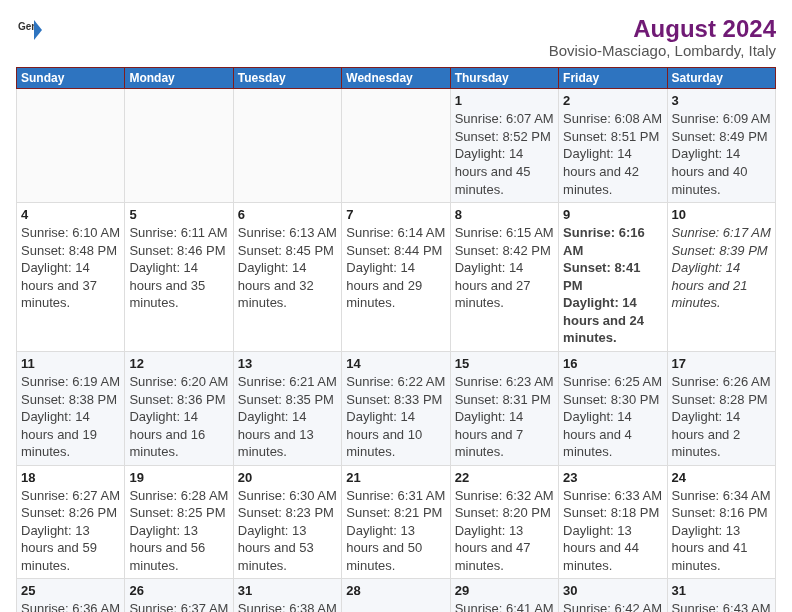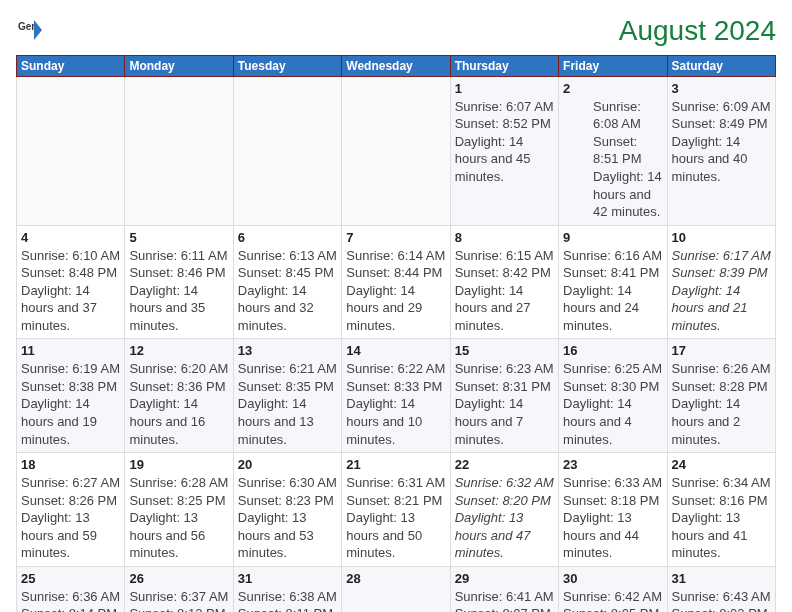--- a/index.html
+++ b/index.html
@@ -32,23 +32,23 @@
       color: #1a6bbf;
     }
     .logo-icon {
       width: 28px;
       height: 28px;
     }
     .title-area {
       text-align: right;
     }
     .month-title {
-      font-size: 28px;
-      font-weight: normal;
-      color: #15803d;
+      font-size: 24px;
+      font-weight: bold;
+      color: #701a75;
       line-height: 1.1;
     }
     .location-subtitle {
       font-size: 15px;
       color: #555;
     }
     table {
       width: 100%;
       border-collapse: collapse;
       table-layout: fixed;
@@ -95,20 +95,21 @@
 
 <div class="header-area">
   <div class="logo">
     <svg class="logo-icon" viewBox="0 0 28 28">
       <text x="2" y="14" font-size="10" font-weight="bold" fill="#333">Gen</text>
       <polygon points="18,4 26,14 18,24" fill="#2e74c0"></polygon>
     </svg>
   </div>
   <div class="title-area">
     <div class="month-title">August 2024</div>
+    <div class="location-subtitle">Bovisio-Masciago, Lombardy, Italy</div>
   </div>
 </div>
 
 <table>
   <thead>
     <tr id="weekday-header">
         <th>Sunday</th>
         <th>Monday</th>
         <th>Tuesday</th>
         <th>Wednesday</th>
@@ -124,21 +125,21 @@
         <td class="empty-cell"></td>
         <td class="empty-cell"></td>
         <td>
           <span class="day-number">1</span>
           <div class="cell-detail" style="white-space: pre-line;">Sunrise: 6:07 AM
 Sunset: 8:52 PM
 Daylight: 14 hours and 45 minutes.</div>
         </td>
         <td>
           <span class="day-number">2</span>
-          <div class="cell-detail" style="white-space: pre-line; margin-left: 30px;">Sunrise: 6:08 AM
+          <div class="cell-detail" style="white-space: pre-line;">Sunrise: 6:08 AM
 Sunset: 8:51 PM
 Daylight: 14 hours and 42 minutes.</div>
         </td>
         <td>
           <span class="day-number">3</span>
           <div class="cell-detail" style="white-space: pre-line;">Sunrise: 6:09 AM
 Sunset: 8:49 PM
 Daylight: 14 hours and 40 minutes.</div>
         </td>
       </tr>
@@ -168,21 +169,21 @@
 Daylight: 14 hours and 29 minutes.</div>
         </td>
         <td>
           <span class="day-number">8</span>
           <div class="cell-detail" style="white-space: pre-line;">Sunrise: 6:15 AM
 Sunset: 8:42 PM
 Daylight: 14 hours and 27 minutes.</div>
         </td>
         <td>
           <span class="day-number">9</span>
-          <div class="cell-detail" style="white-space: pre-line;">Sunrise: 6:16 AM
+          <div class="cell-detail" style="white-space: pre-line; font-weight: bold;">Sunrise: 6:16 AM
 Sunset: 8:41 PM
 Daylight: 14 hours and 24 minutes.</div>
         </td>
         <td>
           <span class="day-number">10</span>
           <div class="cell-detail" style="white-space: pre-line; font-style: italic;">Sunrise: 6:17 AM
 Sunset: 8:39 PM
 Daylight: 14 hours and 21 minutes.</div>
         </td>
       </tr>
@@ -250,21 +251,21 @@
 Daylight: 13 hours and 53 minutes.</div>
         </td>
         <td>
           <span class="day-number">21</span>
           <div class="cell-detail" style="white-space: pre-line;">Sunrise: 6:31 AM
 Sunset: 8:21 PM
 Daylight: 13 hours and 50 minutes.</div>
         </td>
         <td>
           <span class="day-number">22</span>
-          <div class="cell-detail" style="white-space: pre-line; font-style: italic;">Sunrise: 6:32 AM
+          <div class="cell-detail" style="white-space: pre-line;">Sunrise: 6:32 AM
 Sunset: 8:20 PM
 Daylight: 13 hours and 47 minutes.</div>
         </td>
         <td>
           <span class="day-number">23</span>
           <div class="cell-detail" style="white-space: pre-line;">Sunrise: 6:33 AM
 Sunset: 8:18 PM
 Daylight: 13 hours and 44 minutes.</div>
         </td>
         <td>

